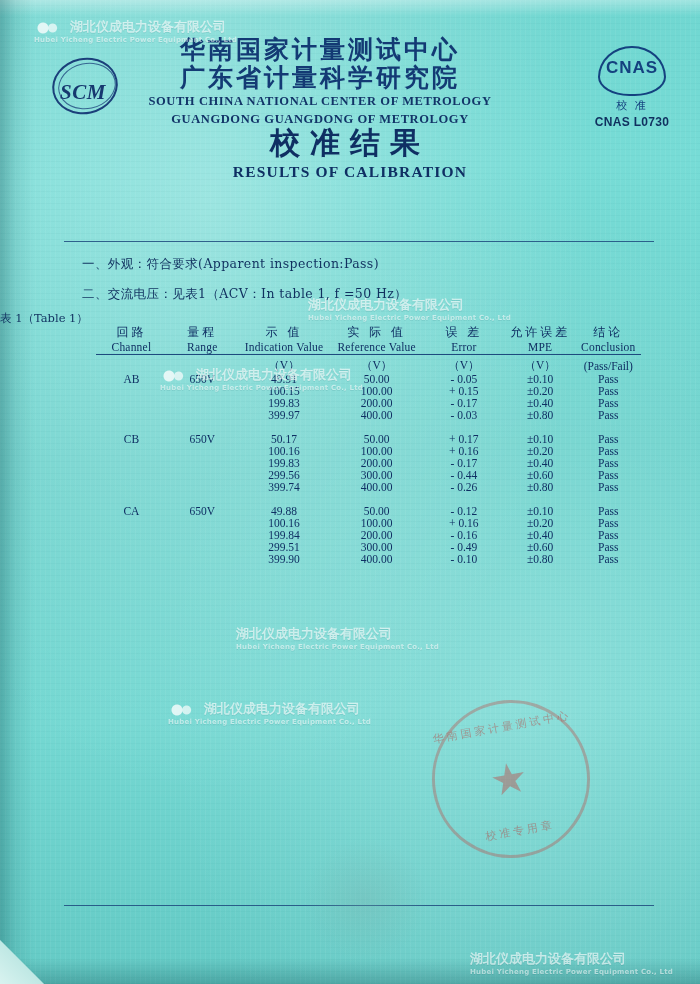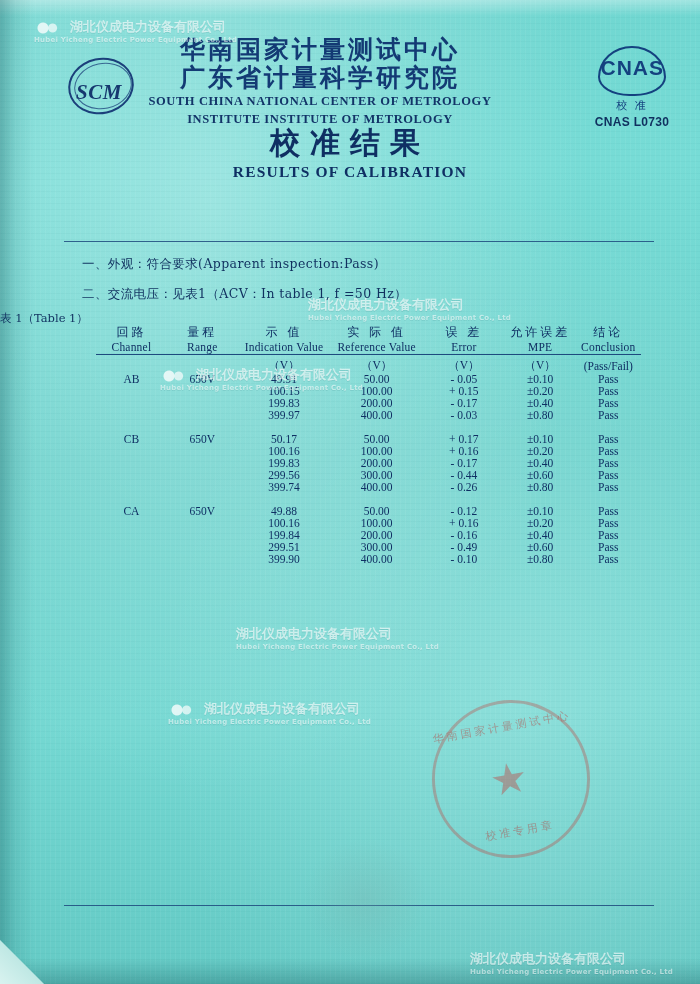--- a/index.html
+++ b/index.html
@@ -66,21 +66,21 @@
 
   
   .header {
     position: absolute;
     left: 0; right: 0; top: 28px;
     height: 96px;
   }
   .logo-scm {
     position: absolute;
     left: 52px; top: 30px;
-    width: 78px; height: 58px; margin-left: 16px;
+    width: 78px; height: 58px;
   }
   .logo-scm .ring {
     position: absolute;
     left: 0; top: 0;
     width: 62px; height: 52px;
     border: 2.2px solid #1b3f7a;
     border-radius: 50%;
     transform: rotate(-12deg);
   }
   .logo-scm .ring2 {
@@ -178,24 +178,23 @@
   }
   .cnas .badge {
     position: relative;
     margin: 0 auto;
     width: 64px; height: 46px;
     border: 2px solid #14417f;
     border-radius: 50% 50% 46% 46% / 62% 62% 38% 38%;
     color: #14417f;
     font-family: "Liberation Sans", sans-serif;
     font-weight: bold;
-    font-size: 21px;
+    font-size: 17px;
     line-height: 40px;
     letter-spacing: 1px;
-    text-align: right;
   }
   .cnas .cn-small {
     font-family: "DejaVu Serif", serif;
     font-size: 11px;
     color: #14417f;
     letter-spacing: 2px;
     margin-top: 2px;
   }
   .cnas .code {
     font-family: "Liberation Sans", sans-serif;
@@ -440,21 +439,21 @@
     <div class="logo-scm">
       <div class="ring"></div>
       <div class="ring2"></div>
       <div class="scm-text">SCM</div>
     </div>
 
     <div class="titles">
       <div class="t-cn1">华南国家计量测试中心</div>
       <div class="t-cn2">广东省计量科学研究院</div>
       <div class="t-en1">SOUTH CHINA NATIONAL CENTER OF METROLOGY</div>
-      <div class="t-en2">INSTITUTE INSTITUTE OF METROLOGY</div>
+      <div class="t-en2">GUANGDONG GUANGDONG OF METROLOGY</div>
     </div>
 
 
     <div class="cnas">
       <div class="badge">CNAS</div>
       <div class="cn-small">校 准</div>
       <div class="code">CNAS L0730</div>
     </div>
   </div>
 

